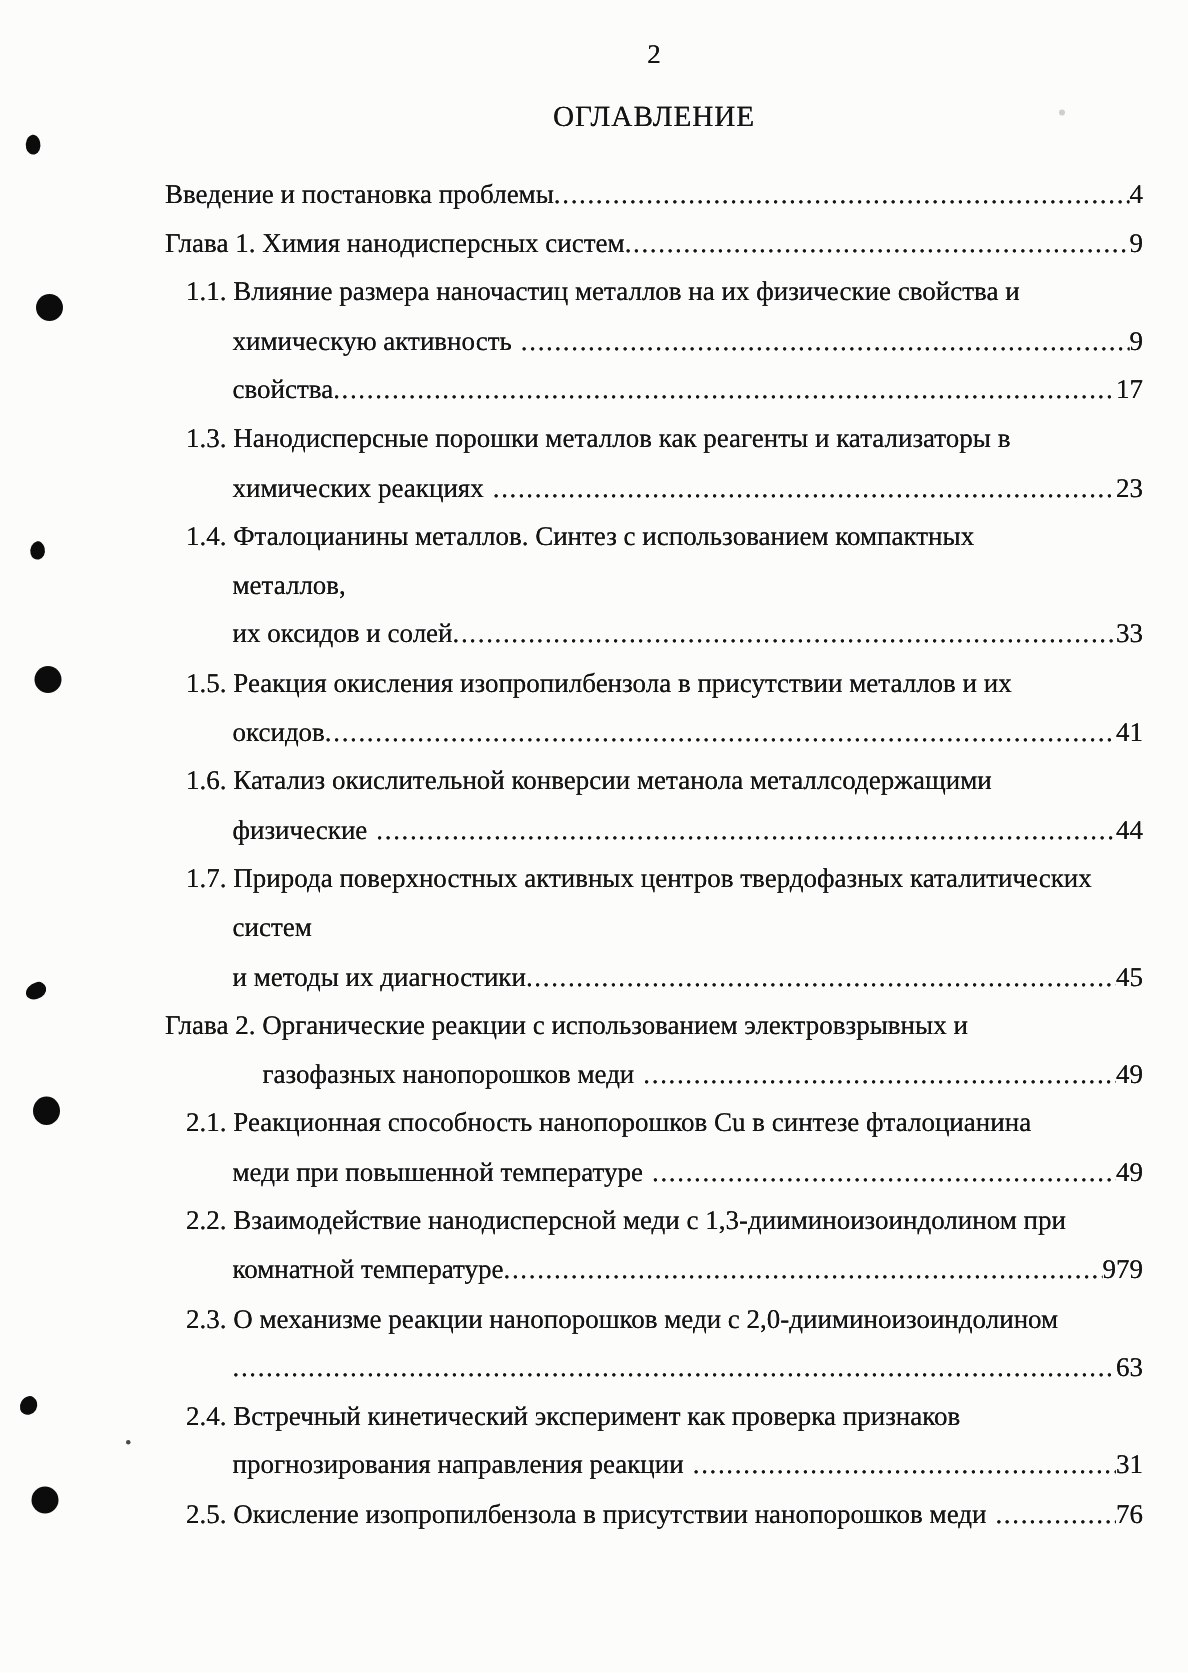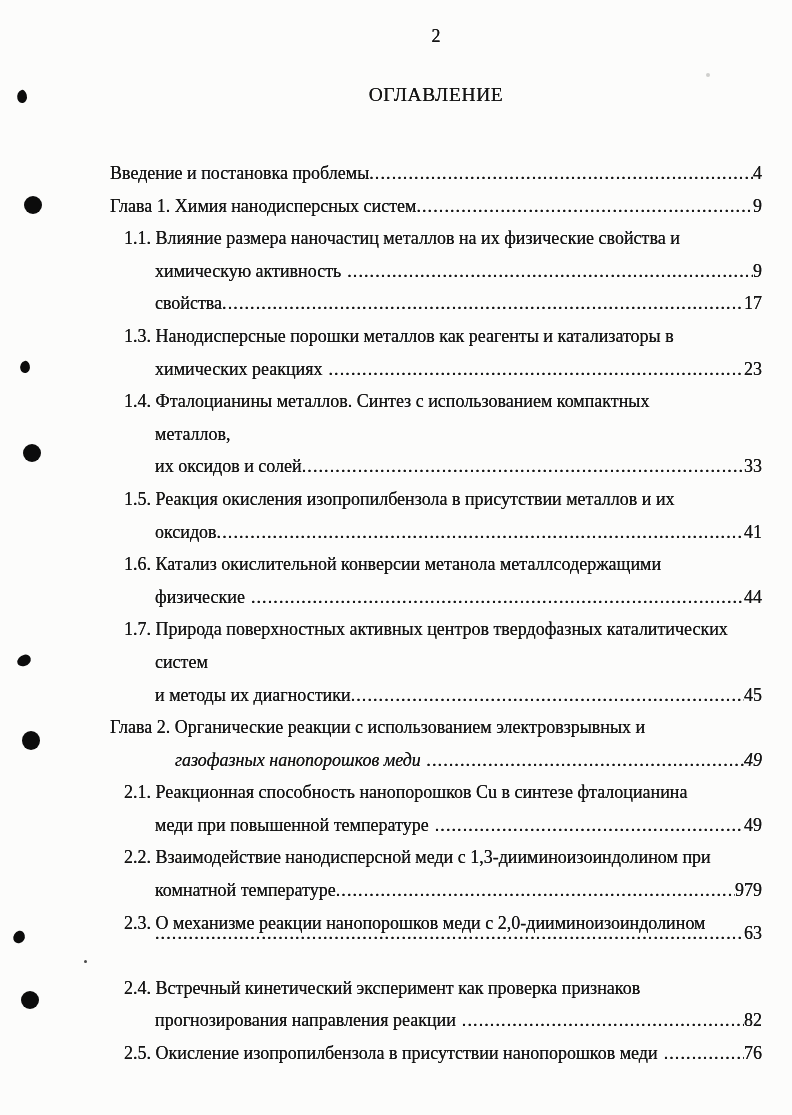--- a/index.html
+++ b/index.html
@@ -10,38 +10,38 @@
     font-family:"Liberation Serif", serif;
     color:#151515;
     overflow:hidden;
     text-shadow:0 0 .4px currentColor; 
   }
   .page-number{
     position:absolute;top:26px;left:110px;width:652px;
     text-align:center;font-size:18px;
   }
   .title{
-    position:absolute;top:84px;left:110px;width:652px;
+    position:absolute;top:68px;left:110px;width:652px;
     text-align:center;font-size:19.5px;font-weight:normal;
     letter-spacing:.6px;margin:0;
   }
   .toc{
     position:absolute;top:113px;left:110px;width:652px;
     font-size:18px;
   }
   .row{
     display:flex;align-items:baseline;
     height:32.6px;line-height:32.6px;
     white-space:nowrap;
   }
   .ind0{padding-left:0;}
   .ind1{padding-left:14px;}
   .ind2{padding-left:45px;}
-  .ind3{padding-left:65px;font-style:italic;}
-  .t{flex:0 0 auto;margin-top:44px;}
+  .ind3{padding-left:65px;}
+  .t{flex:0 0 auto;}
   .leader{flex:1 1 auto;overflow:hidden;}
   .leader::after{
     content:"..................................................................................................................................................................................................................";
     letter-spacing:1.1px;
   }
   .gap .leader{margin-left:6px;}
   .pg{flex:0 0 auto;}
   
   .mark{position:absolute;}
   .mark.circle{background:#0c0c0c;border-radius:50%;}
@@ -156,21 +156,21 @@
         <span class="t"></span>
         <span class="leader"></span>
         <span class="pg">63</span>
       </div>
       <div class="row ind1">
         <span class="t">2.4. Встречный кинетический эксперимент как проверка признаков</span>
       </div>
       <div class="row ind2 gap">
         <span class="t">прогнозирования направления реакции</span>
         <span class="leader"></span>
-        <span class="pg">82</span>
+        <span class="pg">31</span>
       </div>
       <div class="row ind1 gap">
         <span class="t">2.5. Окисление изопропилбензола в присутствии нанопорошков меди</span>
         <span class="leader"></span>
         <span class="pg">76</span>
       </div>
     </div>
   <div id="marks">
       <div class="mark speck" style="left: 17px; top: 90px; width: 10px; height: 13px;"></div>
       <div class="mark circle" style="left: 24px; top: 196px; width: 18px; height: 18px;"></div>

